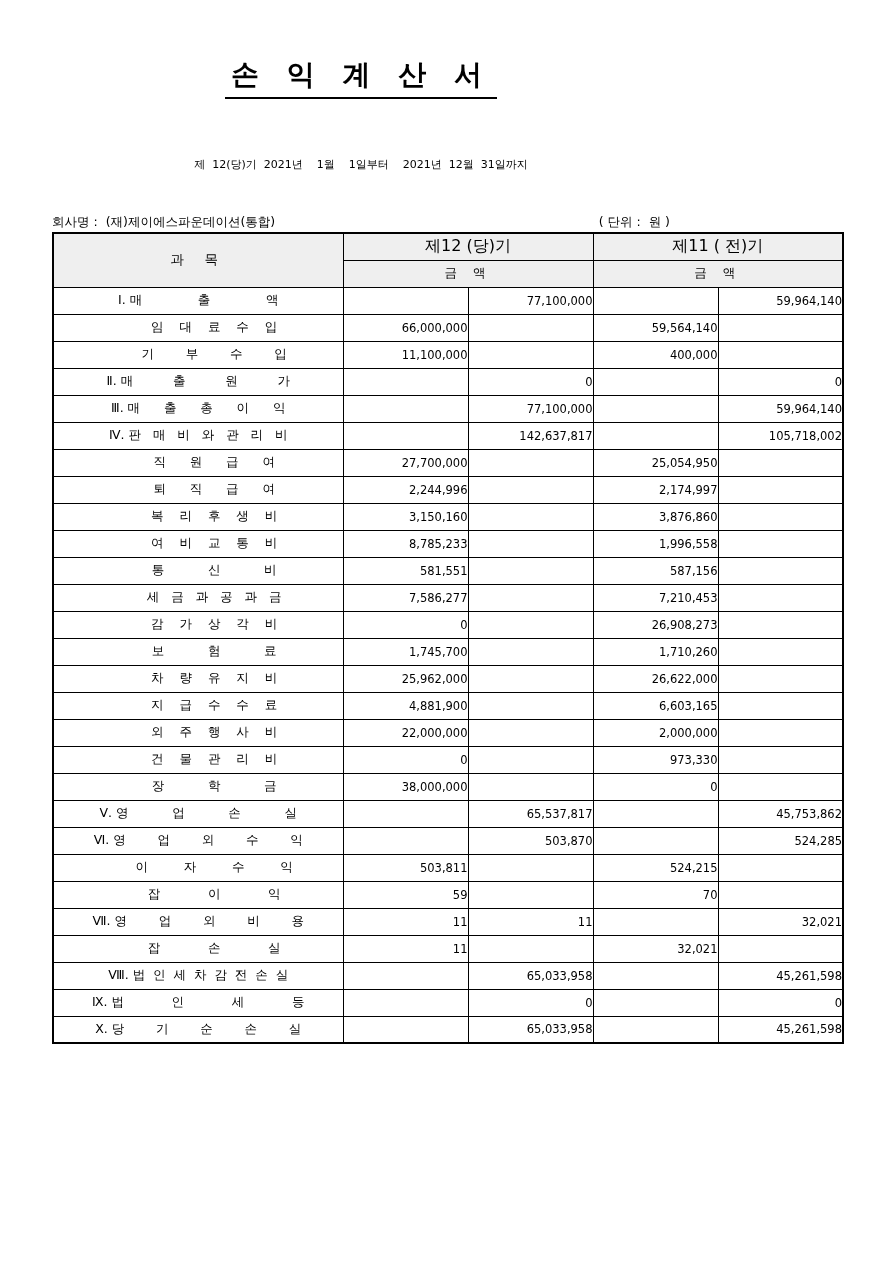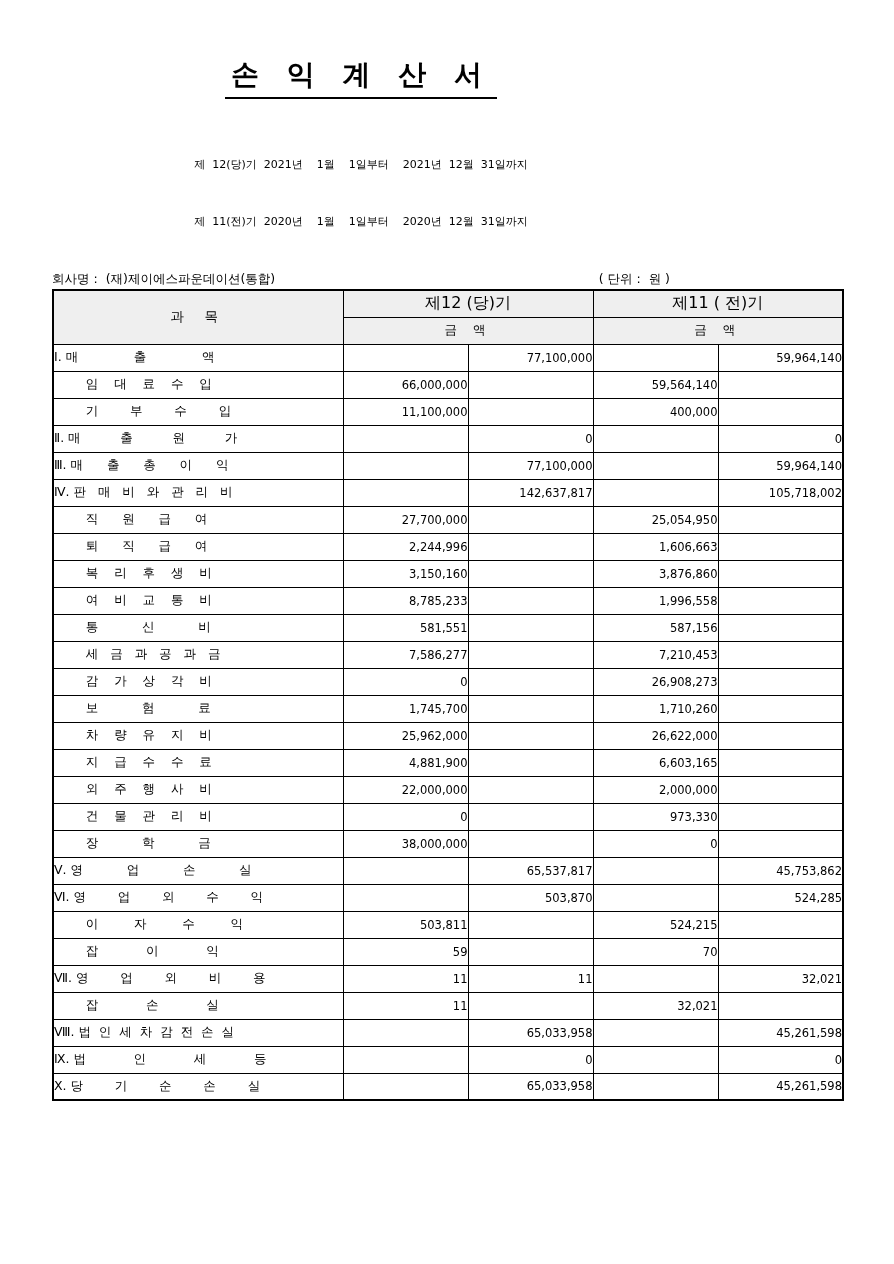--- a/index.html
+++ b/index.html
@@ -77,21 +77,21 @@
     letter-spacing: 8px;
     font-size: 13.5px;
   }
   th.head-period { font-size: 16px; }
   th.head-amount { font-size: 12.5px; letter-spacing: 6px; text-align: center; }
 
   col.c-subject { width: 290px; }
   col.c-num     { width: 125px; }
 
   td.label {
-    text-align: left;
+    text-align: center;
     padding-left: 10px;
     white-space: pre;
     font-size: 12.5px;
   }
   td.num {
     text-align: right;
     padding-right: 8px;
     font-size: 11.5px;
     font-variant-numeric: tabular-nums;
   }
@@ -105,21 +105,20 @@
 <body>
 
 <div class="page">
 
   <div class="title-wrap">
     <div class="doc-title">손 익 계 산 서</div>
   </div>
 
   <div class="periods">
     <div>제  12(당)기  2021년    1월    1일부터    2021년  12월  31일까지</div>
-    <div>제  11(전)기  2020년    1월    1일부터    2020년  12월  31일까지</div>
   </div>
 
   <div class="meta-row">
     <div>회사명 :  (재)제이에스파운데이션(통합)</div>
     <div>( 단위 :  원 )</div>
   </div>
 
   <table class="stmt">
     <colgroup>
       <col class="c-subject">
@@ -186,21 +185,21 @@
           <td class="label">        직      원      급      여</td>
           <td class="num">27,700,000</td>
           <td class="num"></td>
           <td class="num">25,054,950</td>
           <td class="num"></td>
         </tr>
         <tr>
           <td class="label">        퇴      직      급      여</td>
           <td class="num">2,244,996</td>
           <td class="num"></td>
-          <td class="num">1,606,663</td>
+          <td class="num">2,174,997</td>
           <td class="num"></td>
         </tr>
         <tr>
           <td class="label">        복    리    후    생    비</td>
           <td class="num">3,150,160</td>
           <td class="num"></td>
           <td class="num">3,876,860</td>
           <td class="num"></td>
         </tr>
         <tr>

